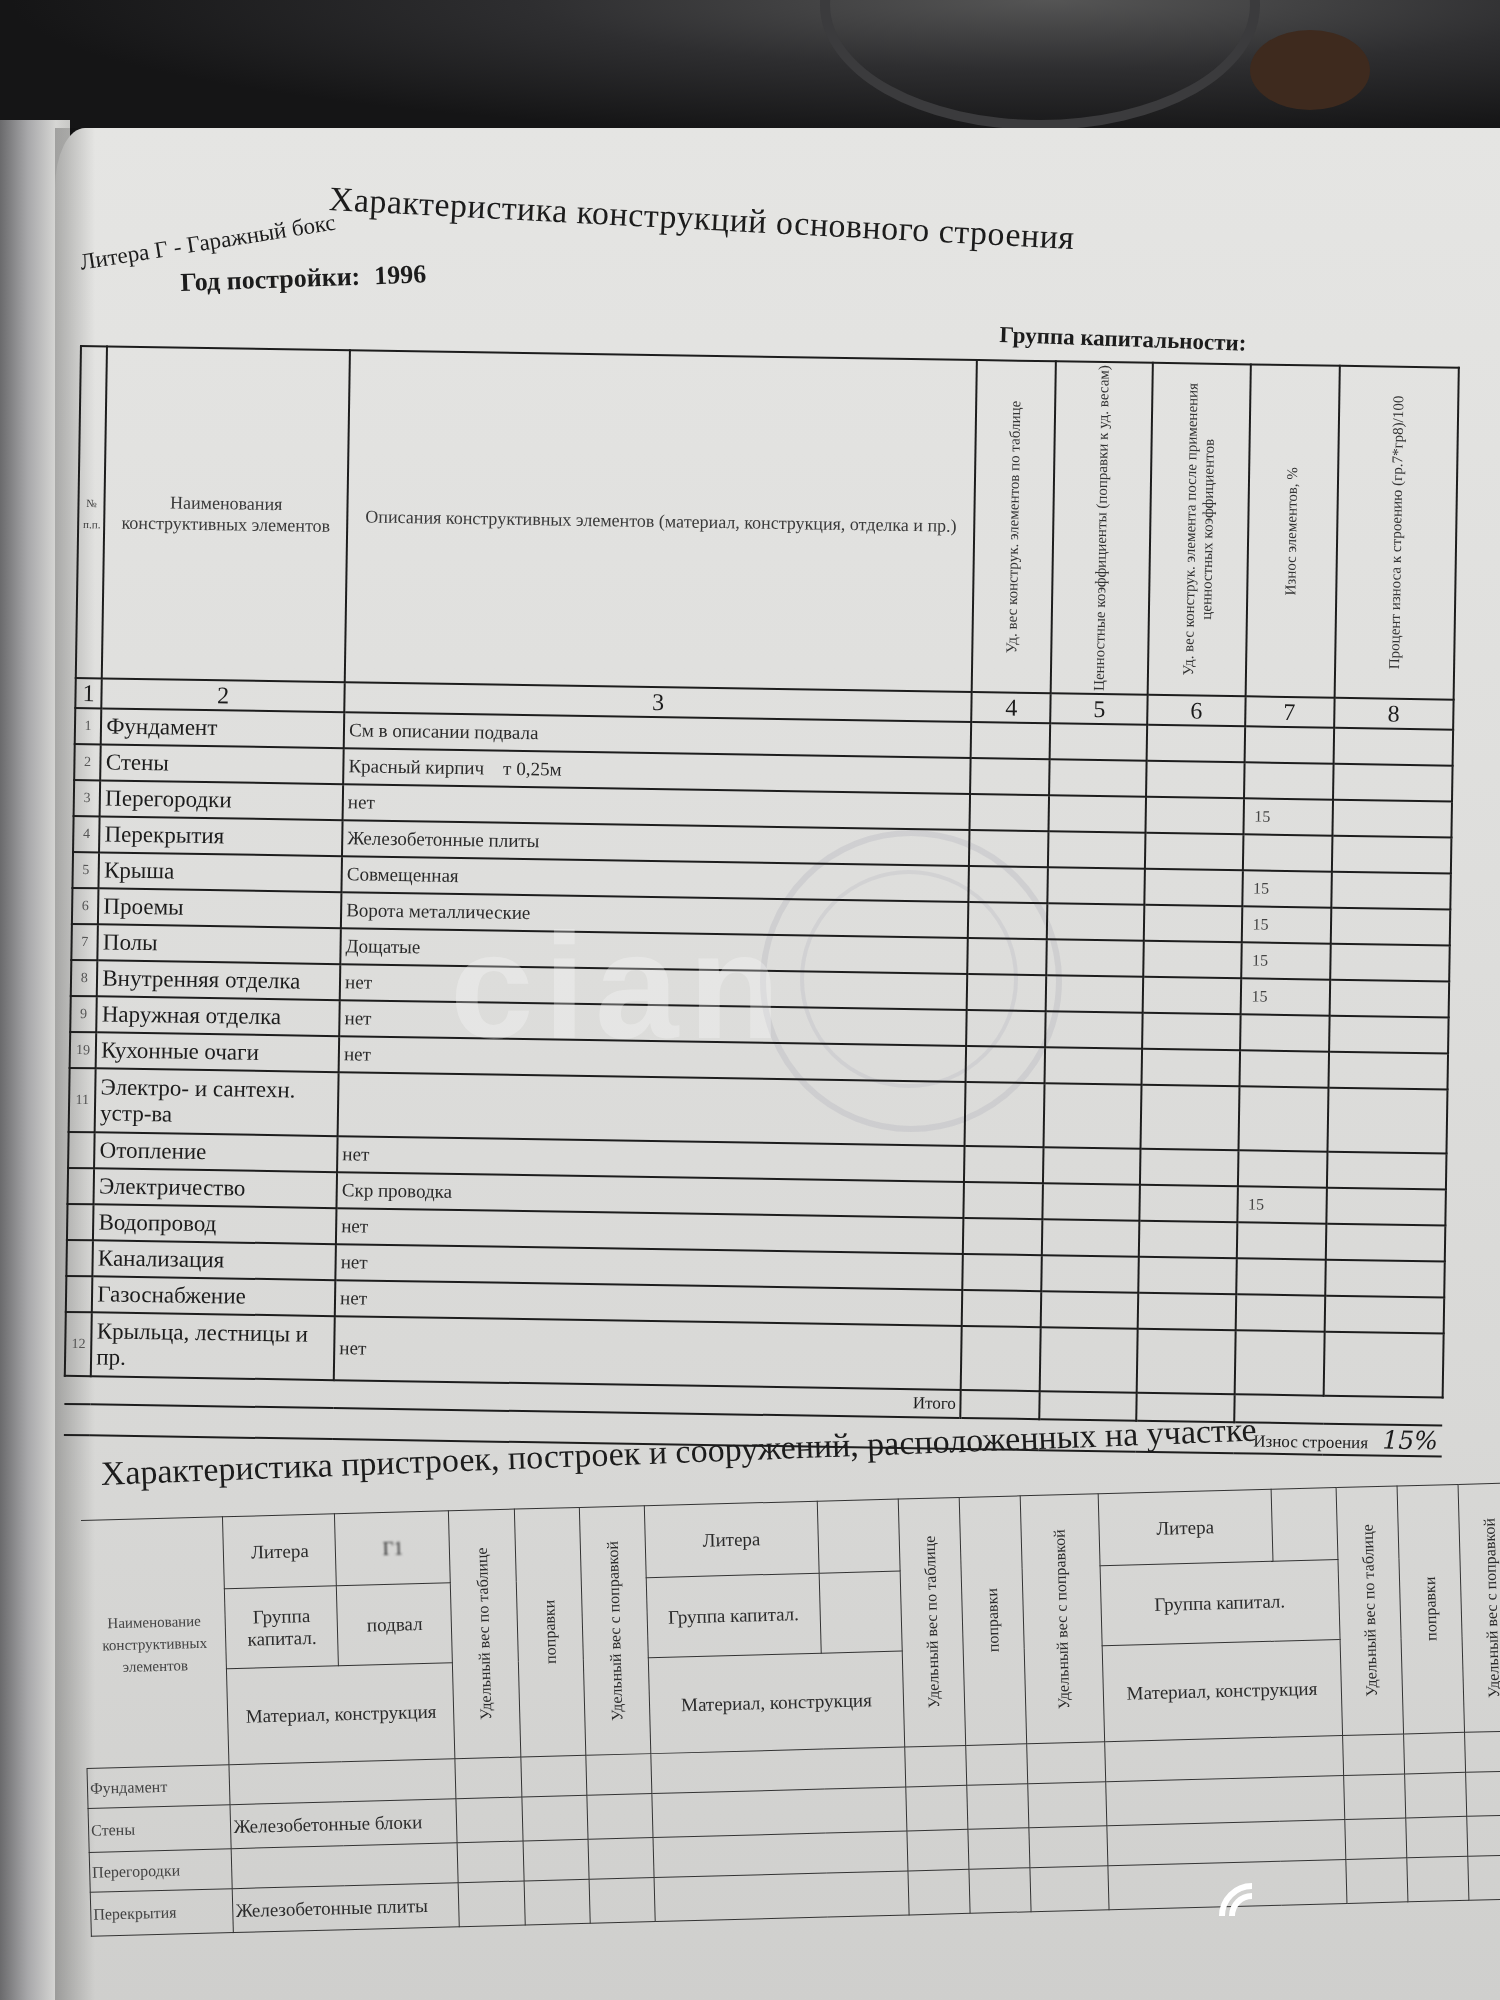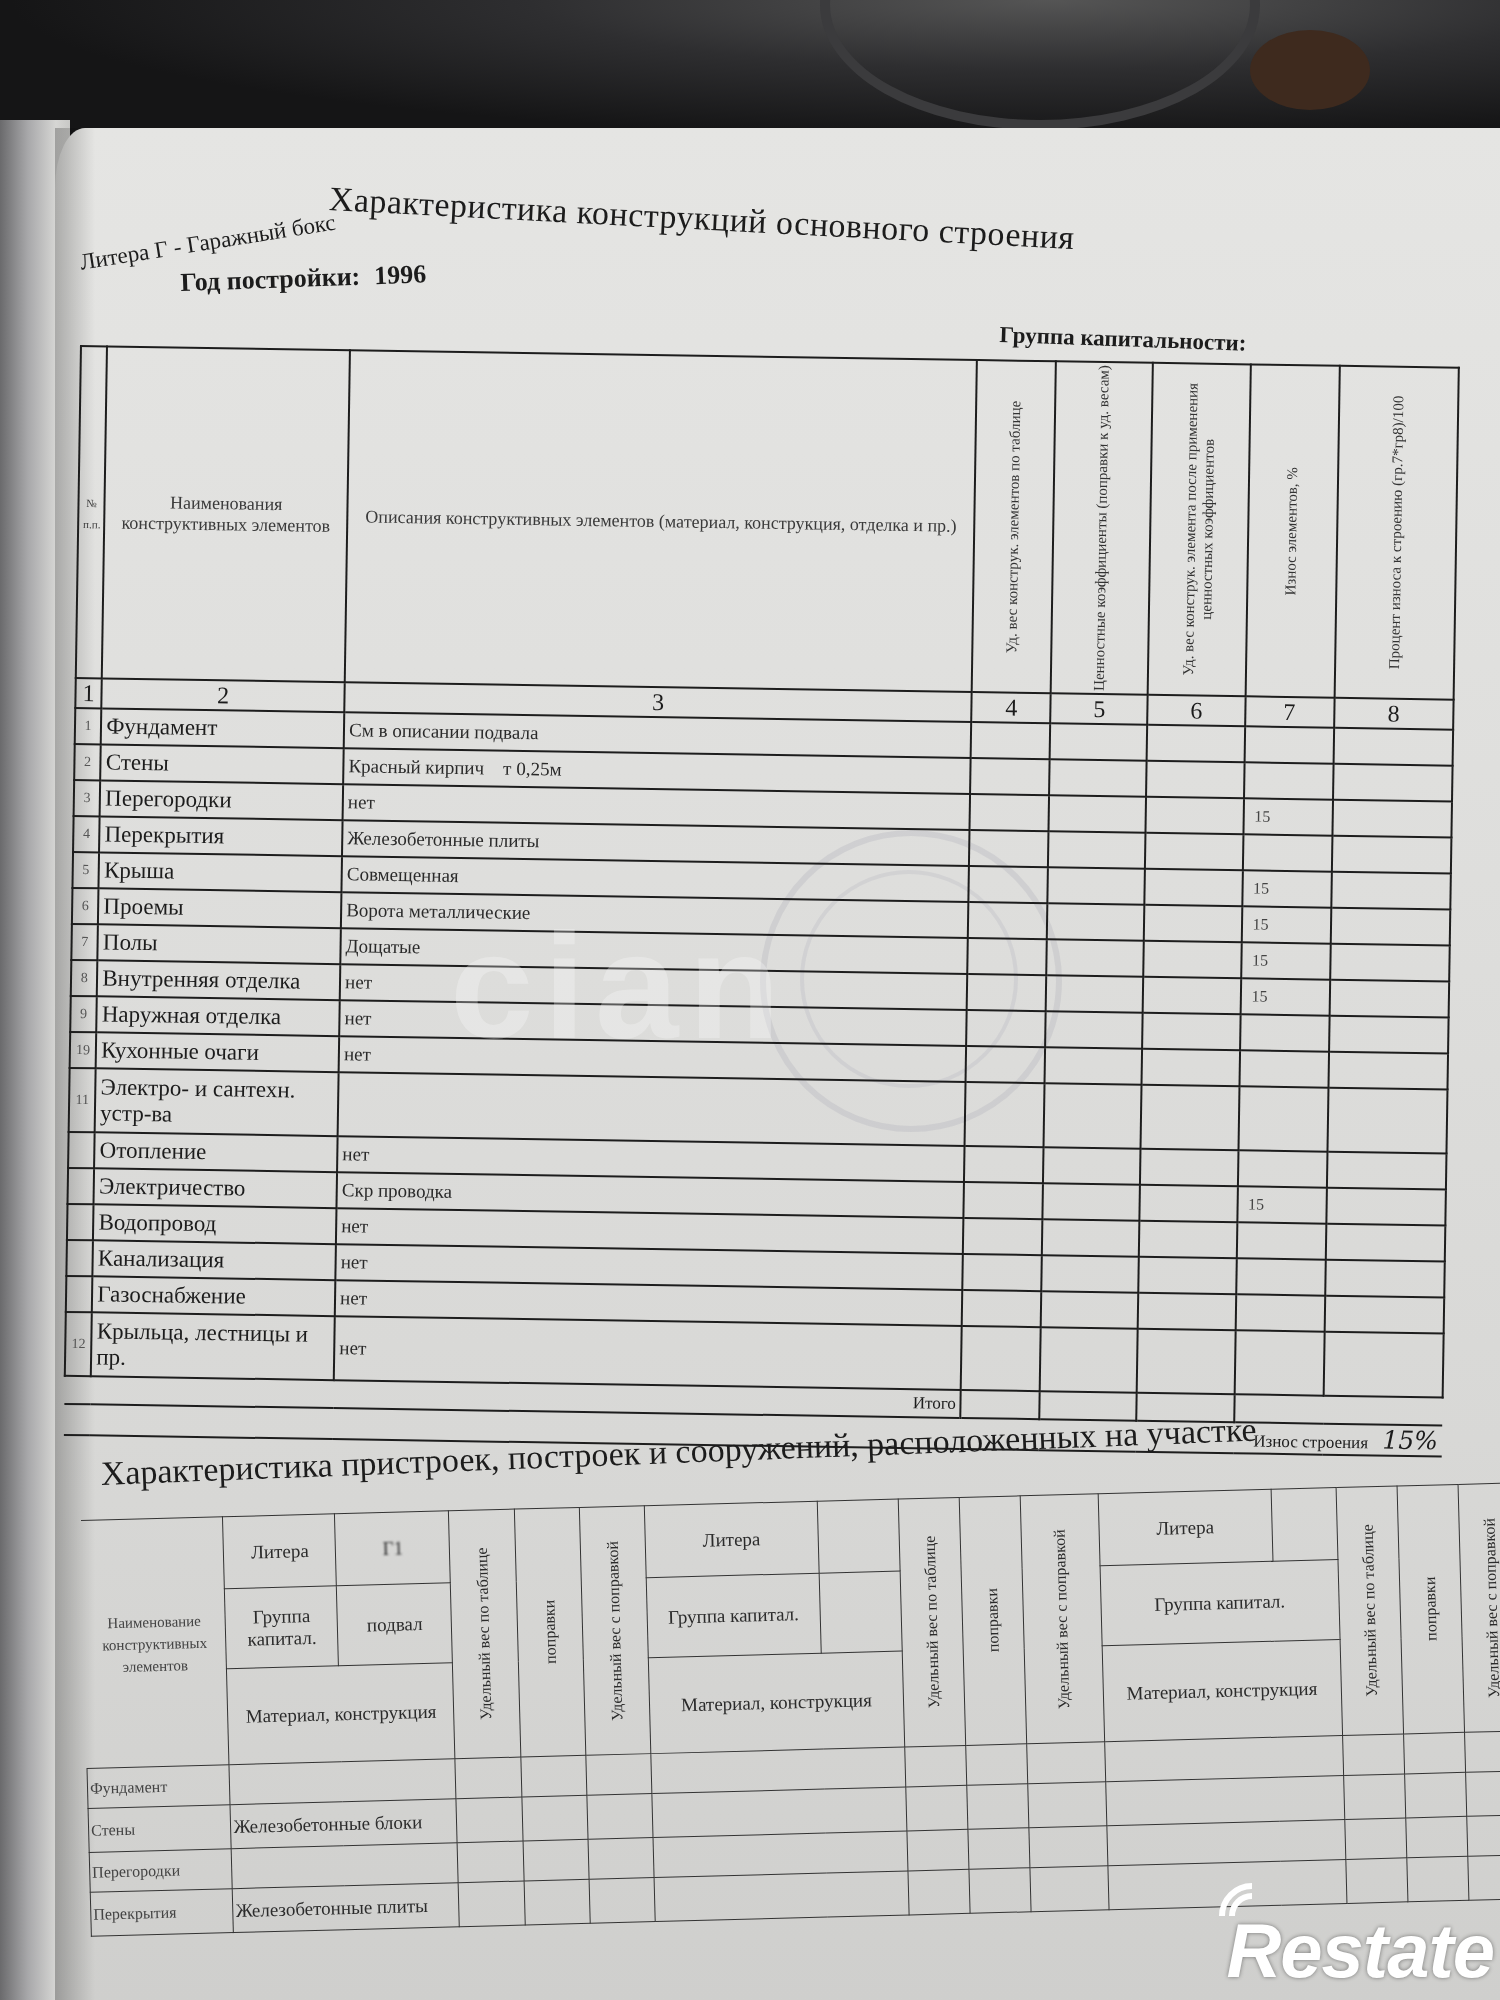--- a/index.html
+++ b/index.html
@@ -448,14 +448,13 @@
     </tr>
   </tbody>
     </table>
 </div>
 
 <div class="logo">
   <svg class="logo-arc" viewBox="0 0 44 44">
     <path d="M6 38 A30 30 0 0 1 36 8" stroke="#fff" stroke-width="6" fill="none"></path>
     <path d="M16 38 A20 20 0 0 1 36 18" stroke="#fff" stroke-width="6" fill="none"></path>
   </svg>
-  <div class="logo-text">Restate</div>
 </div>
 
 </body></html>

